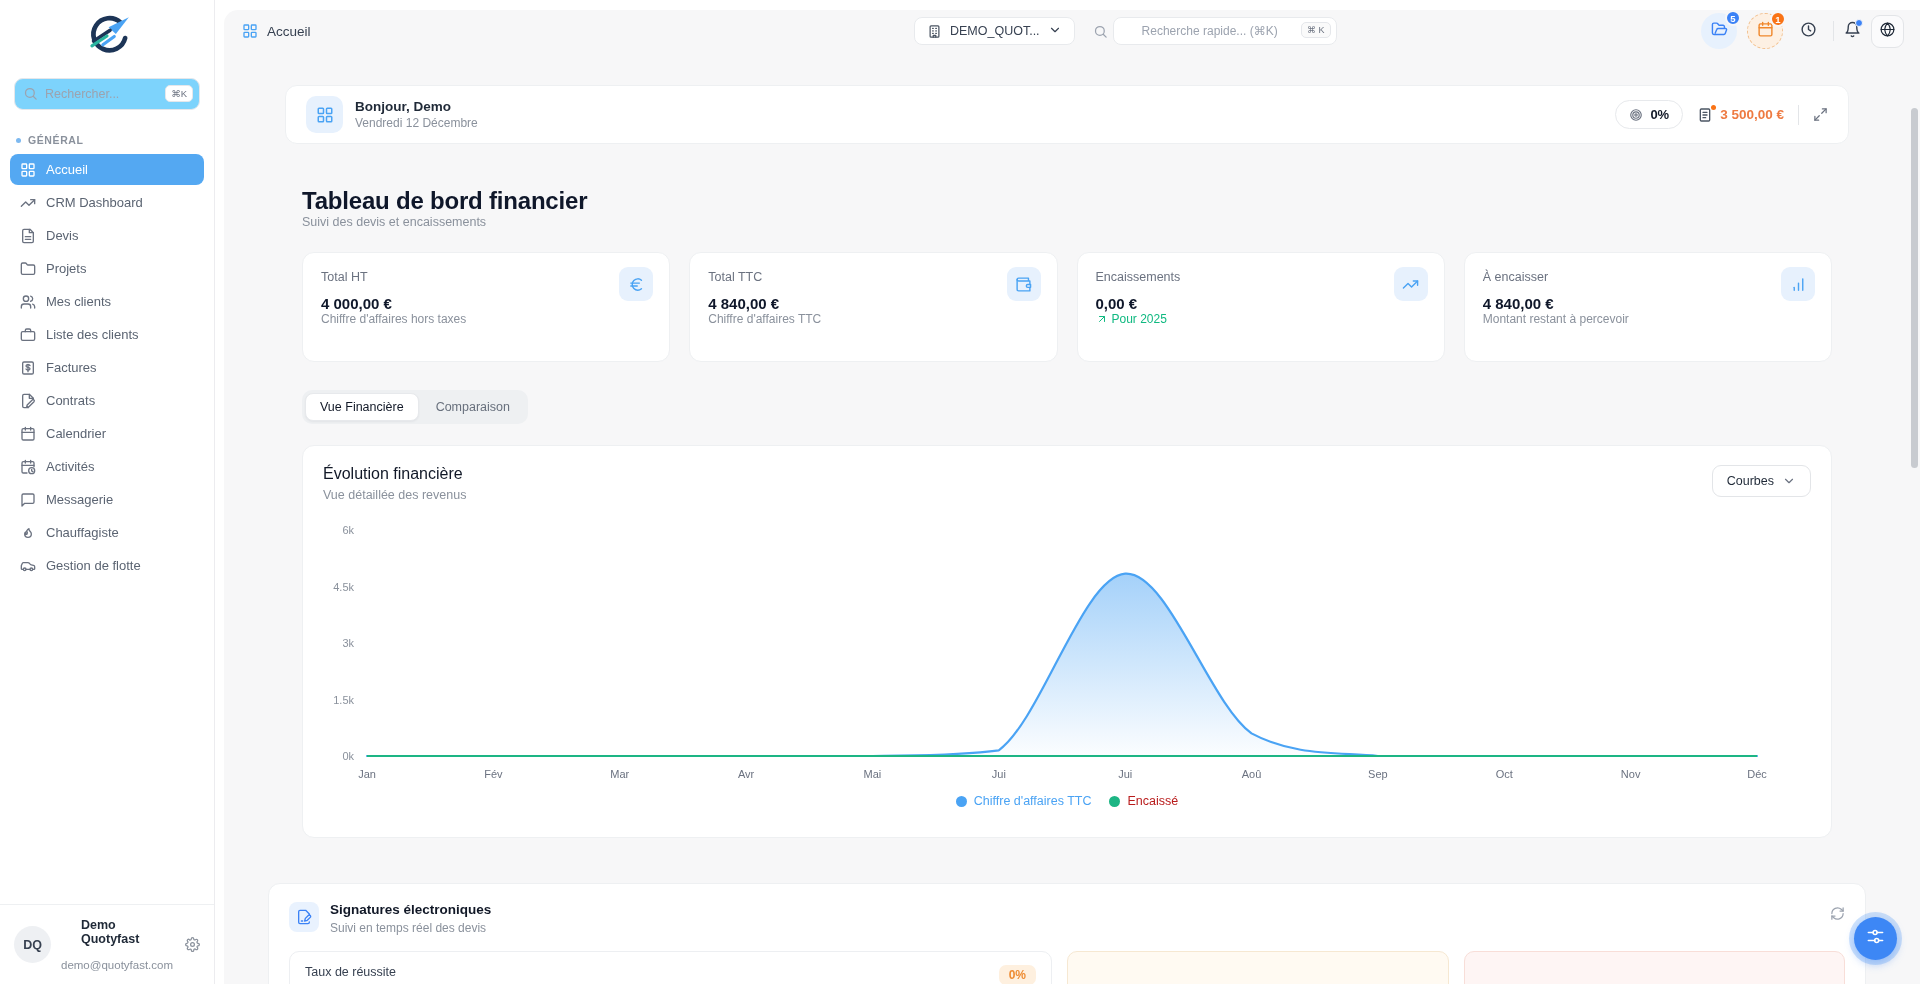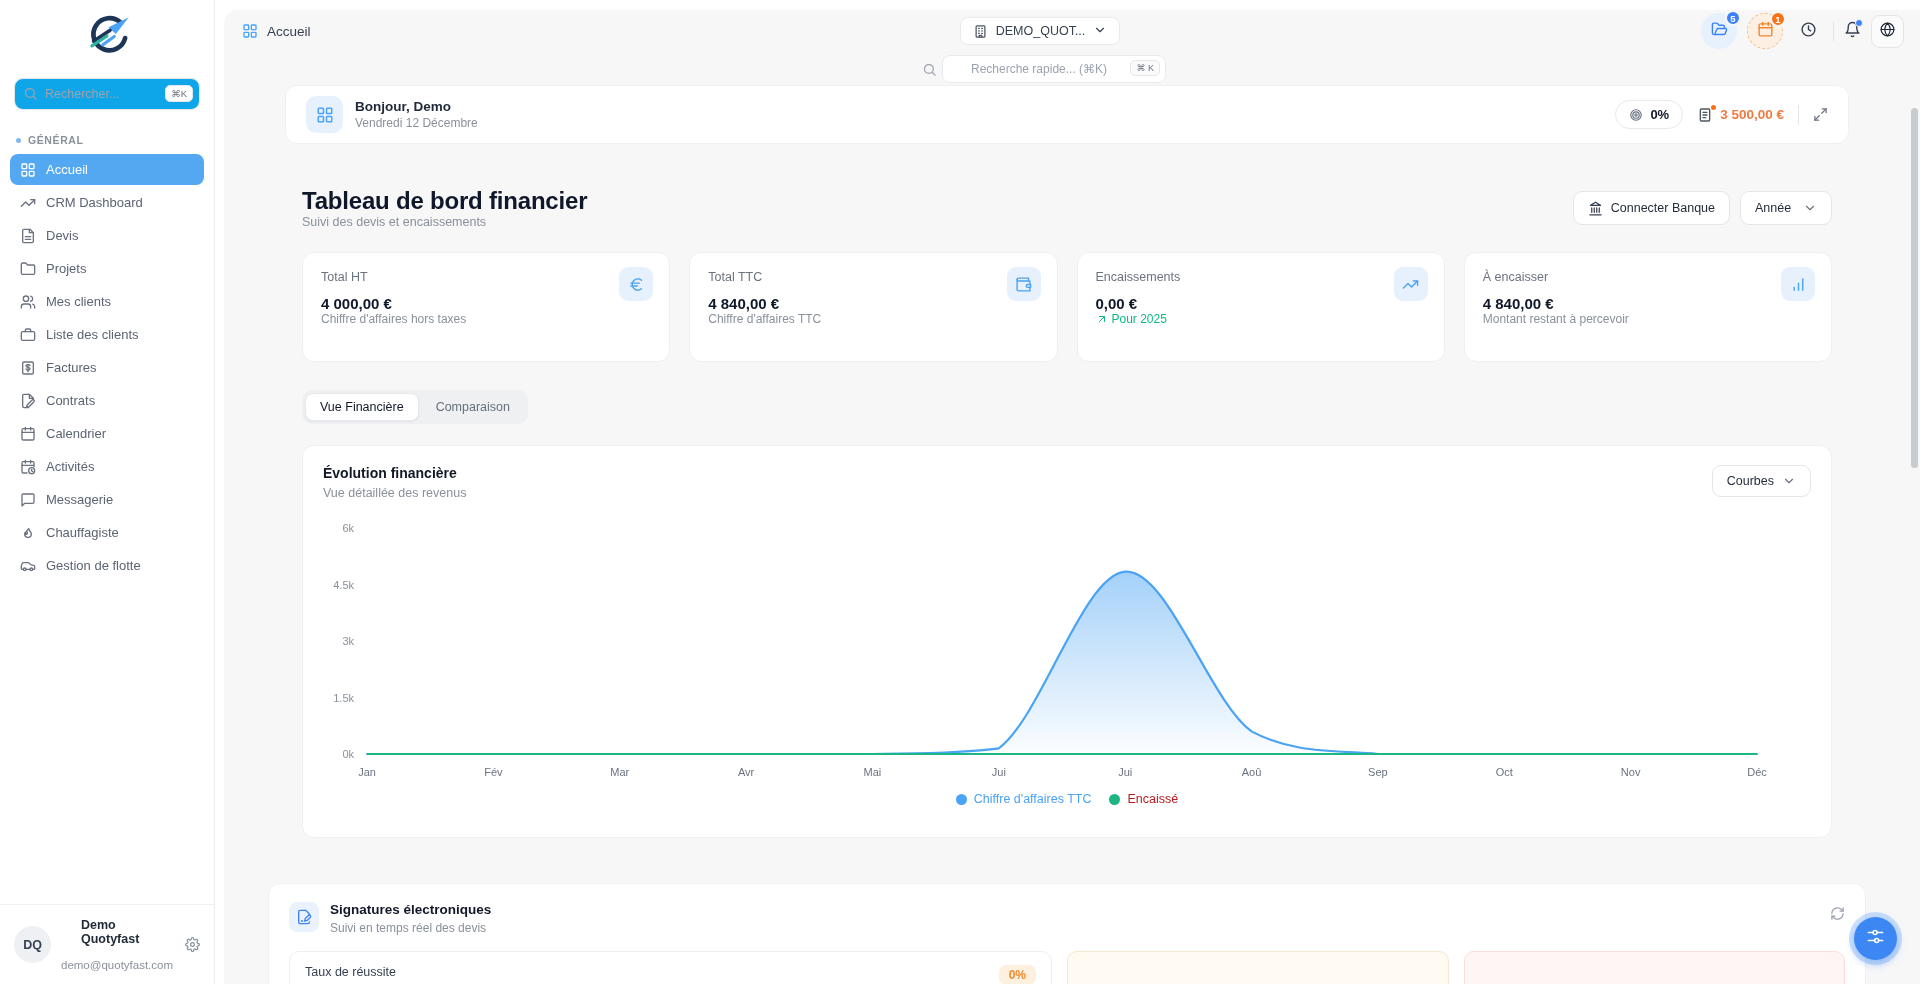--- a/index.html
+++ b/index.html
@@ -5,21 +5,21 @@
   * { margin:0; padding:0; box-sizing:border-box; }
   html,body { width:1920px; height:984px; overflow:hidden; background:#ffffff;
     font-family:"Liberation Sans","DejaVu Sans",sans-serif; color:#111827; }
 
   
   .sidebar { position:absolute; left:0; top:0; width:215px; height:984px; background:#fff;
     border-right:1px solid #ececef; display:flex; flex-direction:column; }
   .logo-wrap { display:flex; justify-content:center; padding:14px 0 8px; }
   .side-search { margin:10px 14px 6px; position:relative; }
   .side-search input { width:100%; height:32px; border:1px solid #e5e7eb; border-radius:9px;
-    background:#0ea5e9; padding:0 44px 0 30px; font-size:12.5px; color:#374151; outline:none;
+    background:#7dd3fc; padding:0 44px 0 30px; font-size:12.5px; color:#374151; outline:none;
     font-family:inherit; }
   .side-search input::placeholder { color:#9ca3af; }
   .side-search .s-icon { position:absolute; left:9px; top:8px; color:#9ca3af; }
   .side-search kbd { position:absolute; right:7px; top:7px; border:1px solid #e5e7eb; background:#fff;
     border-radius:5px; font-size:9.5px; color:#6b7280; padding:2px 5px; font-family:inherit; }
   .section-label { display:flex; align-items:center; gap:7px; margin:18px 16px 6px;
     font-size:10.5px; letter-spacing:.6px; color:#8a919c; font-weight:600; }
   .section-label .dot { width:5px; height:5px; border-radius:50%; background:#7db9f0; }
   .menu { flex:1 1 auto; padding:2px 10px; display:flex; flex-direction:column; gap:2px; }
   .side-item { display:flex; align-items:center; gap:10px; height:31px; padding:0 10px;
@@ -34,21 +34,21 @@
   .user-name { font-size:12.5px; font-weight:700; color:#1f2937;padding-left:20px; }
   .user-email { font-size:11.5px; color:#8a919c; margin-top:13px; }
   .gear { color:#8a919c; display:flex; cursor:pointer; }
 
   
   .main { position:absolute; left:224px; top:10px; right:0; bottom:0; background:#f7f7f8;
     border-top-left-radius:14px; overflow:hidden; }
   .topbar { position:relative; height:42px; display:flex; align-items:center; padding:0 18px; }
   .breadcrumb { display:flex; align-items:center; gap:9px; font-size:13.5px; color:#374151; }
   .breadcrumb .ic { color:#4aa3f4; display:flex; }
-  .topbar-center { position:absolute; left:690px; top:7px; display:flex; align-items:center; gap:10px;flex-direction:column; }
+  .topbar-center { position:absolute; left:690px; top:7px; display:flex; align-items:center; gap:10px; }
   .org-btn { display:flex; align-items:center; gap:8px; background:#fff; border:1px solid #e8eaed;
     border-radius:8px; height:28px; padding:0 12px; font-size:12.5px; color:#374151; cursor:pointer; }
   .org-btn .ic { color:#4b5563; display:flex; }
   .quick-search { position:relative;padding-left:28px; }
   .quick-search input { width:224px; height:28px; border:1px solid #e8eaed; border-radius:8px;
     background:#fff; padding:0 46px 0 28px; font-size:12px; color:#374151; outline:none; font-family:inherit; }
   .quick-search input::placeholder { color:#9ca3af; }
   .quick-search .s-icon { position:absolute; left:8px; top:7px; color:#9ca3af; }
   .quick-search kbd { position:absolute; right:6px; top:5px; border:1px solid #e5e7eb; background:#fafafa;
     border-radius:5px; font-size:9px; color:#6b7280; padding:2px 5px; font-family:inherit; }
@@ -112,21 +112,21 @@
 
   .tabs { margin-top:28px; display:inline-flex; background:#eef0f2; border-radius:10px; padding:3px; gap:2px; }
   .tab { height:28px; display:flex; align-items:center; padding:0 14px; font-size:12.5px; color:#68707d;
     border-radius:8px; cursor:pointer; border:1px solid transparent; }
   .tab.active { background:#fff; border-color:#e7e9ec; color:#111827; font-weight:500;
     box-shadow:0 1px 2px rgba(16,24,40,.05); }
 
   .chart-card { margin-top:21px; background:#fff; border:1px solid #eef0f2; border-radius:12px;
     padding:19px 20px 12px; height:393px; }
   .chart-head { display:flex; align-items:flex-start; }
-  .chart-title { font-size:14px; font-weight:700; color:#111827; }
+  .chart-title { font-size:16px; font-weight:400; color:#111827; }
   .chart-sub { font-size:12.5px; color:#8a919c; margin-top:5px; }
   .chart-select { margin-left:auto; }
   .ytick { font-size:11px; fill:#8a919c; font-family:"Liberation Sans","DejaVu Sans",sans-serif; }
   .xtick { font-size:11px; fill:#6b7280; font-family:"Liberation Sans","DejaVu Sans",sans-serif; }
   .legend { display:flex; justify-content:center; gap:18px; margin-top:6px; }
   .legend-item { display:flex; align-items:center; gap:7px; font-size:12.5px; cursor:pointer; }
   .legend-item .ldot { width:11px; height:11px; border-radius:50%; }
 
   .sig-card { margin:45px 0 0 -17px; width:calc(100% + 34px); background:#fff; border:1px solid #eef0f2;
     border-radius:12px; padding:18px 20px; height:220px; }
@@ -445,43 +445,20 @@
               <line x1="3" y1="21" x2="10" y2="14"></line>
             </svg>
           </span>
       </div>
     </div>
 
     <div class="page-head inner">
       <div>
         <div class="page-title">Tableau de bord financier</div>
         <div class="page-sub">Suivi des devis et encaissements</div>
-      </div>
-      <div class="head-actions">
-        <button class="btn">
-          <span class="ic">
-              <svg viewBox="0 0 24 24" width="15" height="15" fill="none" stroke="currentColor" stroke-width="2" stroke-linecap="round" stroke-linejoin="round">
-                <line x1="3" y1="22" x2="21" y2="22"></line>
-                <line x1="6" y1="18" x2="6" y2="11"></line>
-                <line x1="10" y1="18" x2="10" y2="11"></line>
-                <line x1="14" y1="18" x2="14" y2="11"></line>
-                <line x1="18" y1="18" x2="18" y2="11"></line>
-                <polygon points="12 2 20 7 4 7"></polygon>
-              </svg>
-            </span>
-          <span>Connecter Banque</span>
-        </button>
-        <button class="btn select">
-          <span>Année</span>
-          <span class="chev">
-              <svg viewBox="0 0 24 24" width="14" height="14" fill="none" stroke="currentColor" stroke-width="2" stroke-linecap="round" stroke-linejoin="round">
-                <path d="m6 9 6 6 6-6"></path>
-              </svg>
-            </span>
-        </button>
       </div>
     </div>
 
     <div class="stats-row inner" id="stats-row">
         <div class="stat-card">
           <div class="stat-title">Total HT</div>
           <div class="stat-chip">
             <svg viewBox="0 0 24 24" width="17" height="17" fill="none" stroke="currentColor" stroke-width="2" stroke-linecap="round" stroke-linejoin="round">
               <path d="M4 10h12"></path>
               <path d="M4 14h9"></path>

